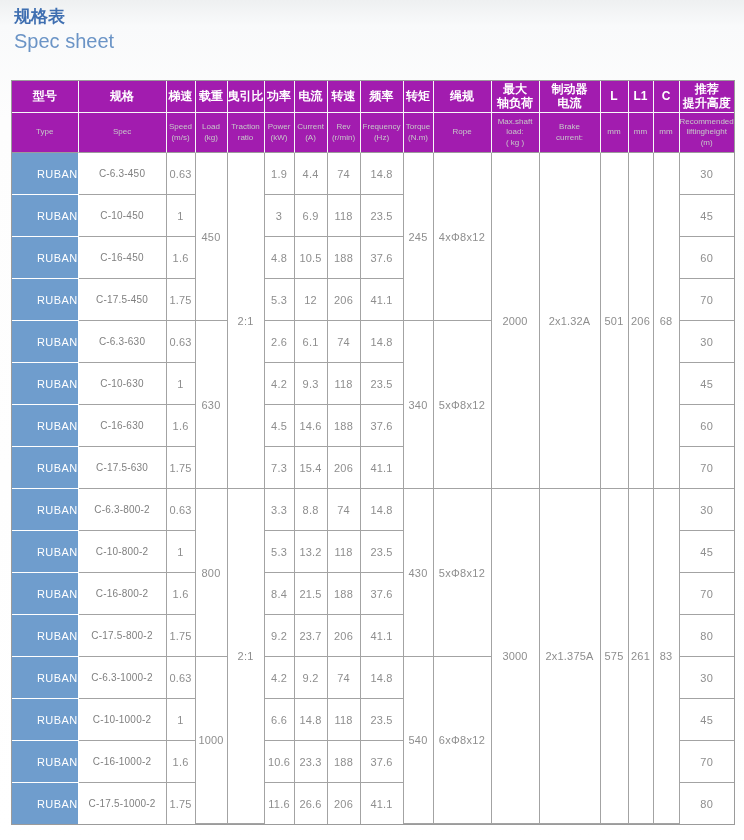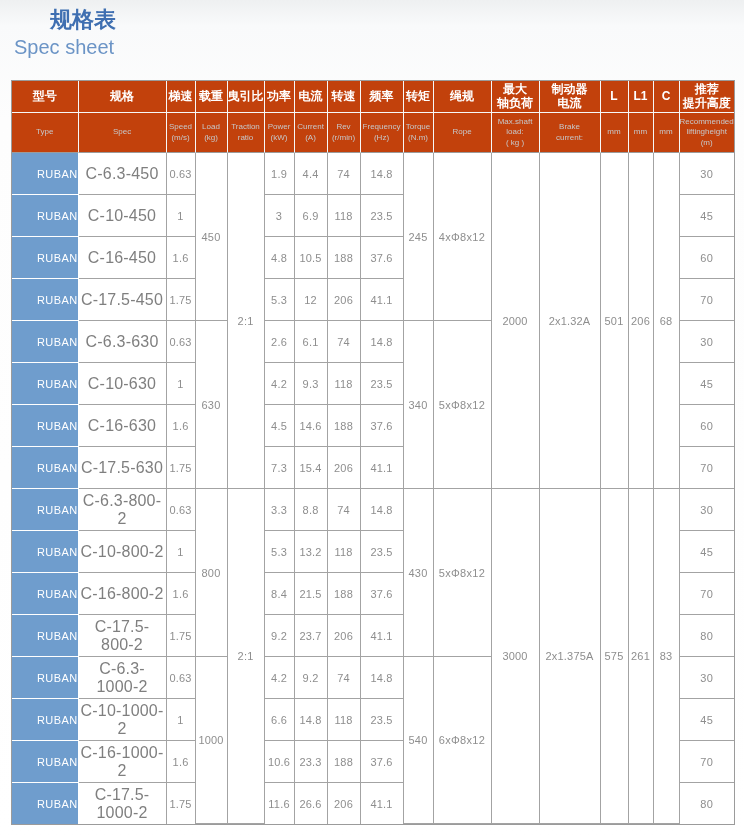--- a/index.html
+++ b/index.html
@@ -2,30 +2,30 @@
 <html><head>
 <meta charset="utf-8">
 <style>
   html,body{margin:0;padding:0;}
   body{
     width:744px;height:840px;position:relative;overflow:hidden;
     font-family:"Liberation Sans",sans-serif;
     background:linear-gradient(180deg,#eef0f1 0px,#f9fafb 26px,#fdfdfd 120px,#ffffff 100%);
   }
   .titles{position:absolute;left:14px;top:7px;}
-  .title-zh{font-size:22px;font-weight:bold;color:#3f6fb1;line-height:1.2;margin-left:36px;}
+  .title-zh{font-size:17px;font-weight:bold;color:#3f6fb1;line-height:1.2;}
   .title-en{font-size:20px;color:#6b94c6;margin-top:3px;}
   table.spec{
     position:absolute;left:11px;top:80px;
     border-collapse:separate;border-spacing:0;table-layout:fixed;
     border:1px solid #9b9b9b;
   }
   th,td{padding:0;margin:0;overflow:hidden;}
   thead th{
-    background:#c2410c;color:#ffffff;text-align:center;vertical-align:middle;
+    background:#a21caf;color:#ffffff;text-align:center;vertical-align:middle;
     border-right:1px solid #f7f8f8;white-space:pre-line;
   }
   thead tr.row-zh th{
     height:31px;font-size:12px;font-weight:bold;line-height:1.1;
     border-bottom:1px solid #f7f8f8;
   }
   thead tr.row-en th{
     height:39px;font-size:8px;font-weight:normal;color:#c7c8ca;line-height:1.3;
     border-bottom:1px solid #9b9b9b;
   }
@@ -37,21 +37,21 @@
     font-size:11px;color:#8e8e8e;letter-spacing:0.2px;
   }
   tbody td:last-child{border-right:0;}
   tbody tr:last-child td{border-bottom:0;}
   tbody td.cell-type{
     background:#6f9dcd;color:#ffffff;
     border-right:1px solid #ffffff;border-bottom:1px solid #ffffff;
     font-size:11px;letter-spacing:0.4px;padding-left:25px;
   }
   tbody tr:last-child td.cell-type{border-bottom:0;}
-  tbody td.cell-spec{font-size:16px;color:#7f7f7f;}
+  tbody td.cell-spec{font-size:10px;color:#7f7f7f;}
   tbody td.cell-rope{letter-spacing:0.3px;margin-left:36px;}
 </style>
 </head>
 <body>
 
 <div class="titles">
   <div class="title-zh">规格表</div>
   <div class="title-en">Spec sheet</div>
 </div>
 

